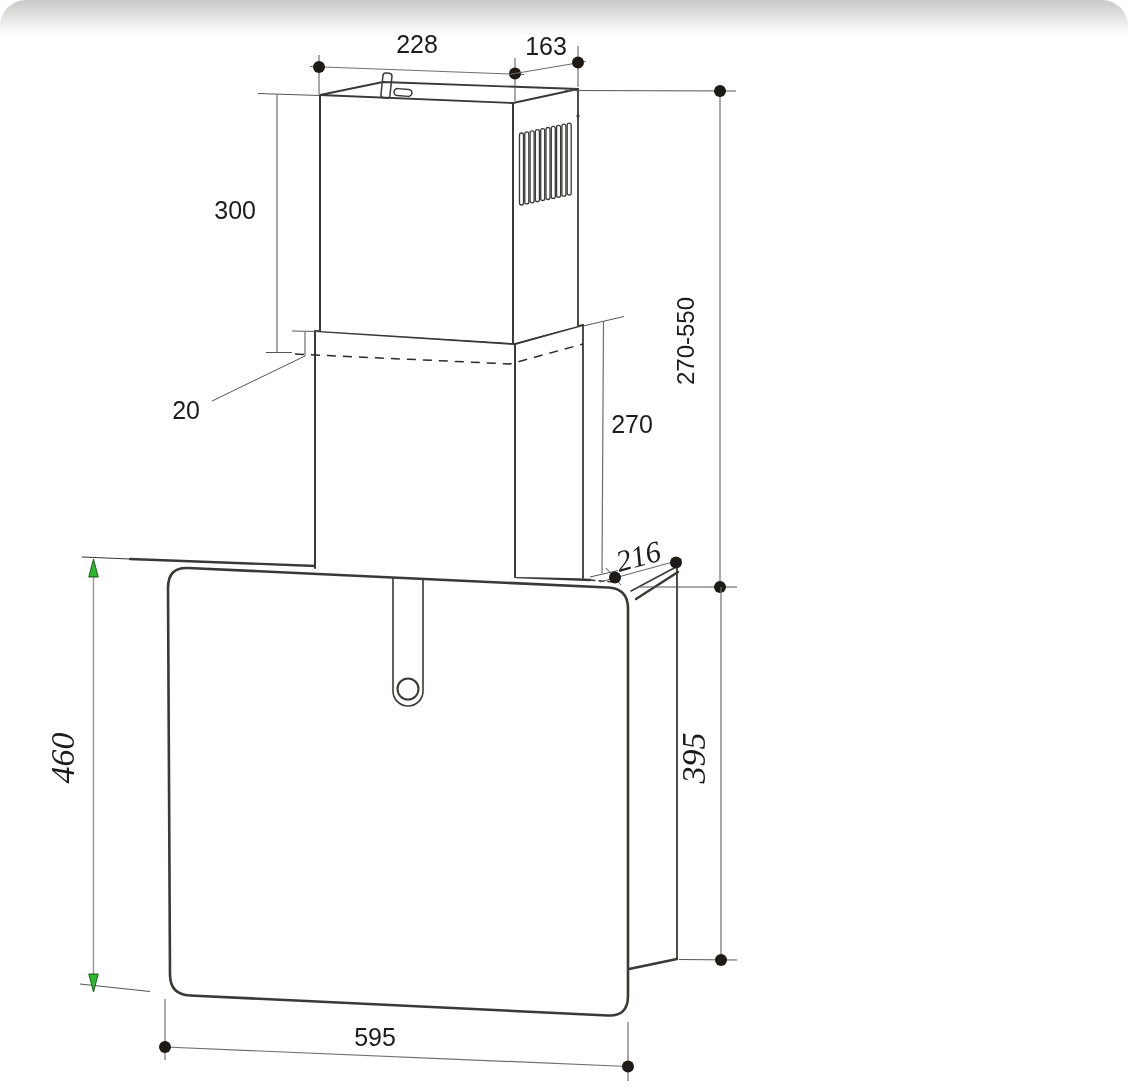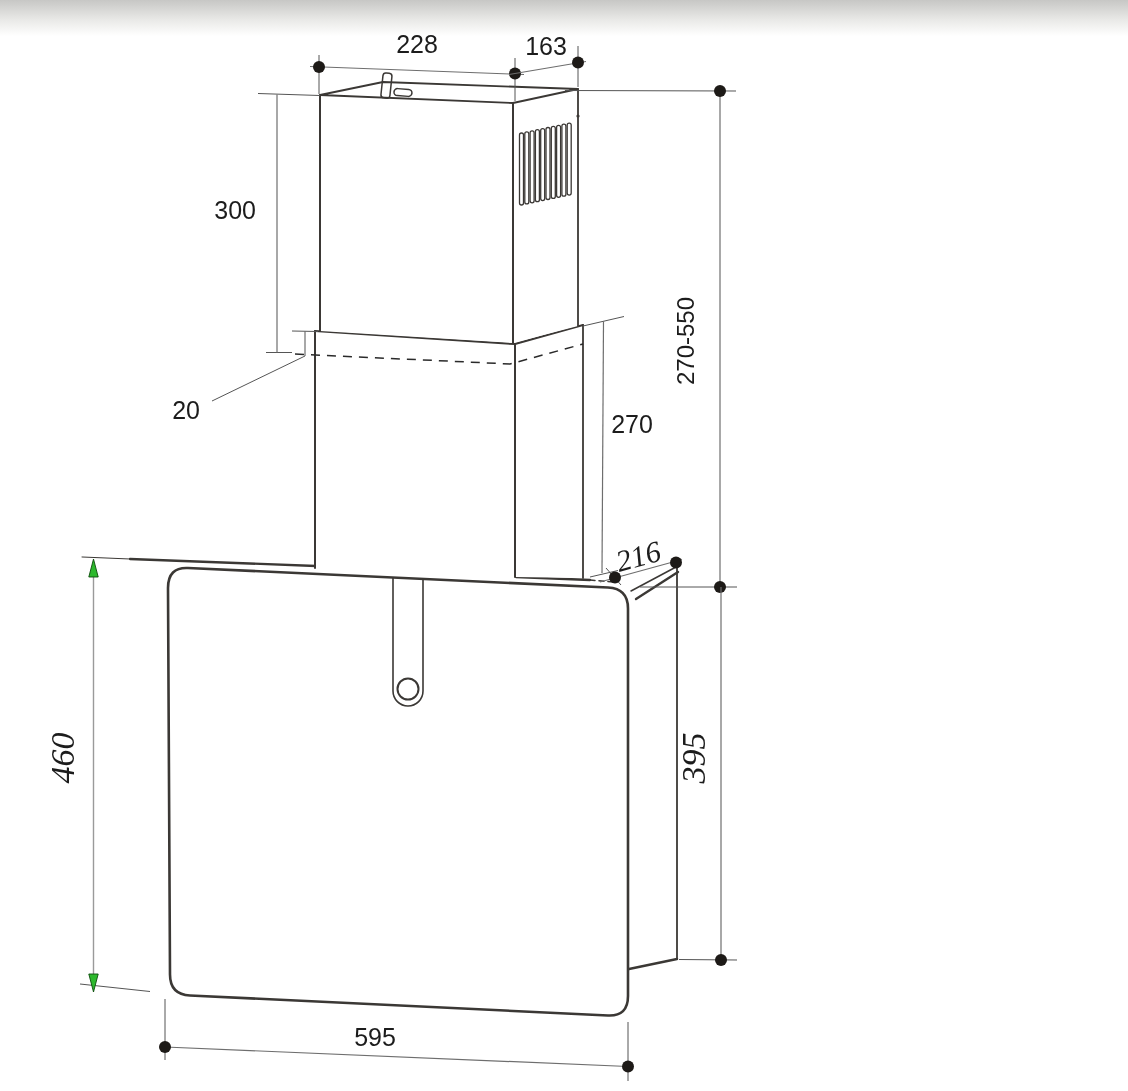--- a/index.html
+++ b/index.html
@@ -1,17 +1,17 @@
 <!DOCTYPE html>
 <html><head>
 <meta charset="utf-8">
 <style>
   html,body{margin:0;padding:0;background:#fff;}
   .stage{position:relative;width:1128px;height:1091px;background:#ffffff;overflow:hidden;
-         font-family:"Liberation Sans", sans-serif;}
+         font-family:"Liberation Sans", sans-serif;border-radius:26px;}
   svg{display:block;}
   text{fill:#1c1c1c;}
   .dim-sans{font-family:"Liberation Sans", sans-serif;font-size:25px;}
   .dim-sans-sm{font-family:"Liberation Sans", sans-serif;font-size:24px;}
   .dim-serif{font-family:"Liberation Serif", serif;font-style:italic;font-size:34px;}
   .dim-serif-sm{font-family:"Liberation Serif", serif;font-style:italic;font-size:30px;}
   .obj{stroke:#3b3835;fill:none;stroke-linecap:round;stroke-linejoin:round;}
   .dimline{stroke:#6e6e6e;stroke-width:1.2;fill:none;}
   .extline{stroke:#555;stroke-width:1;fill:none;}
   .dot{fill:#1d1a17;stroke:none;}

